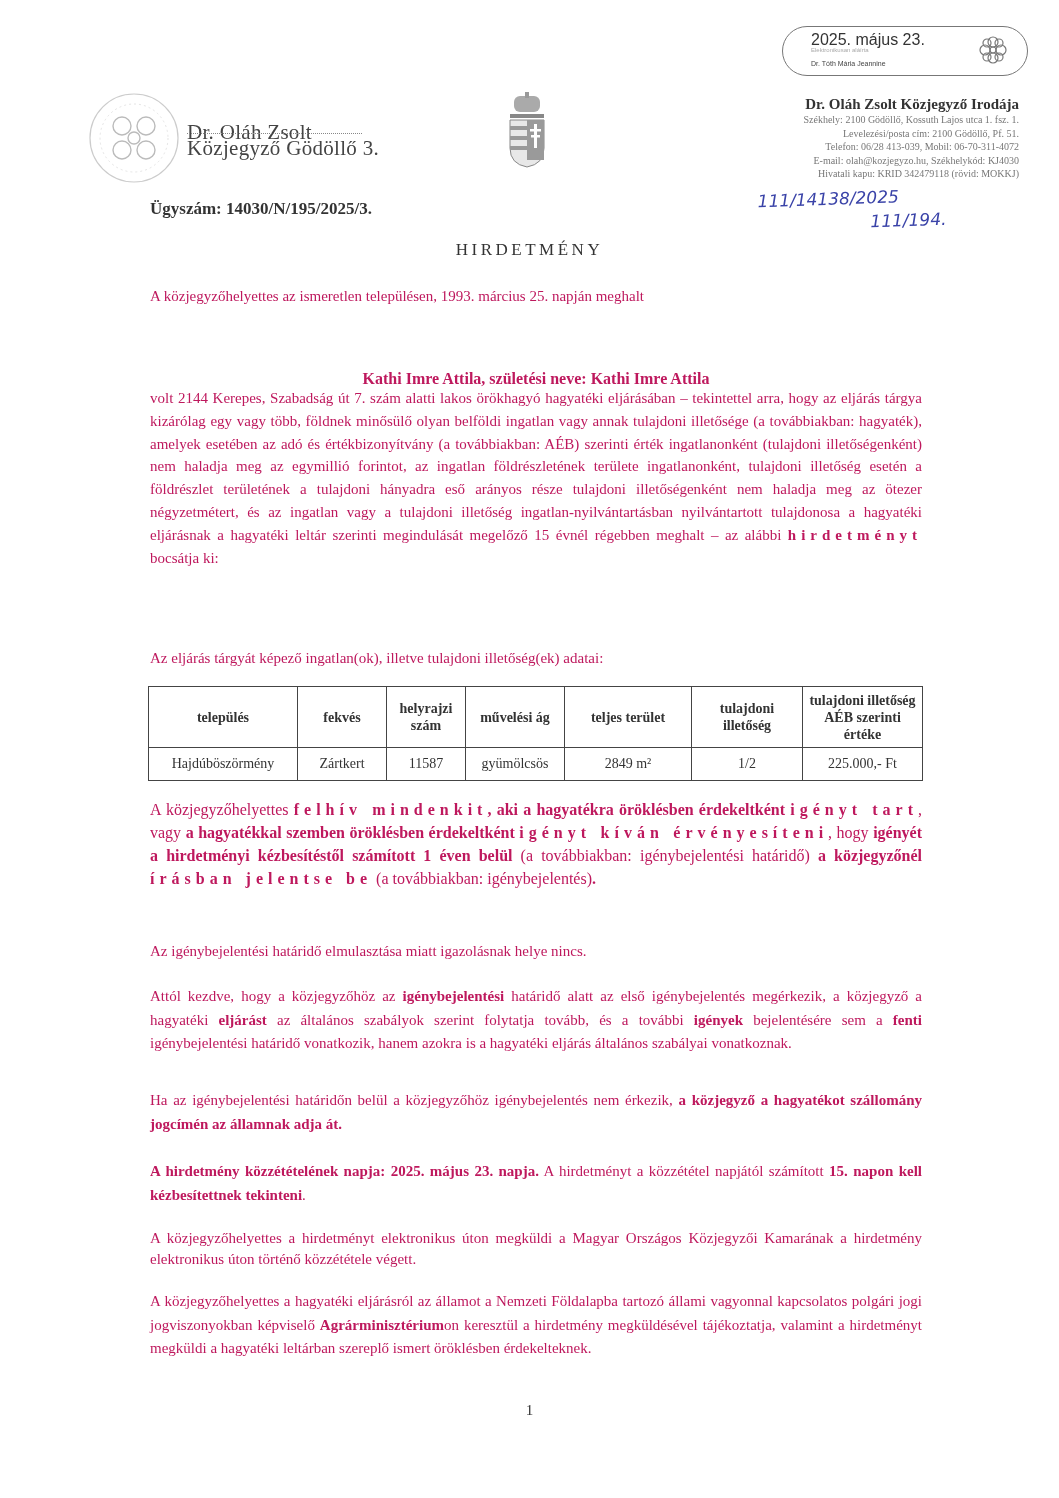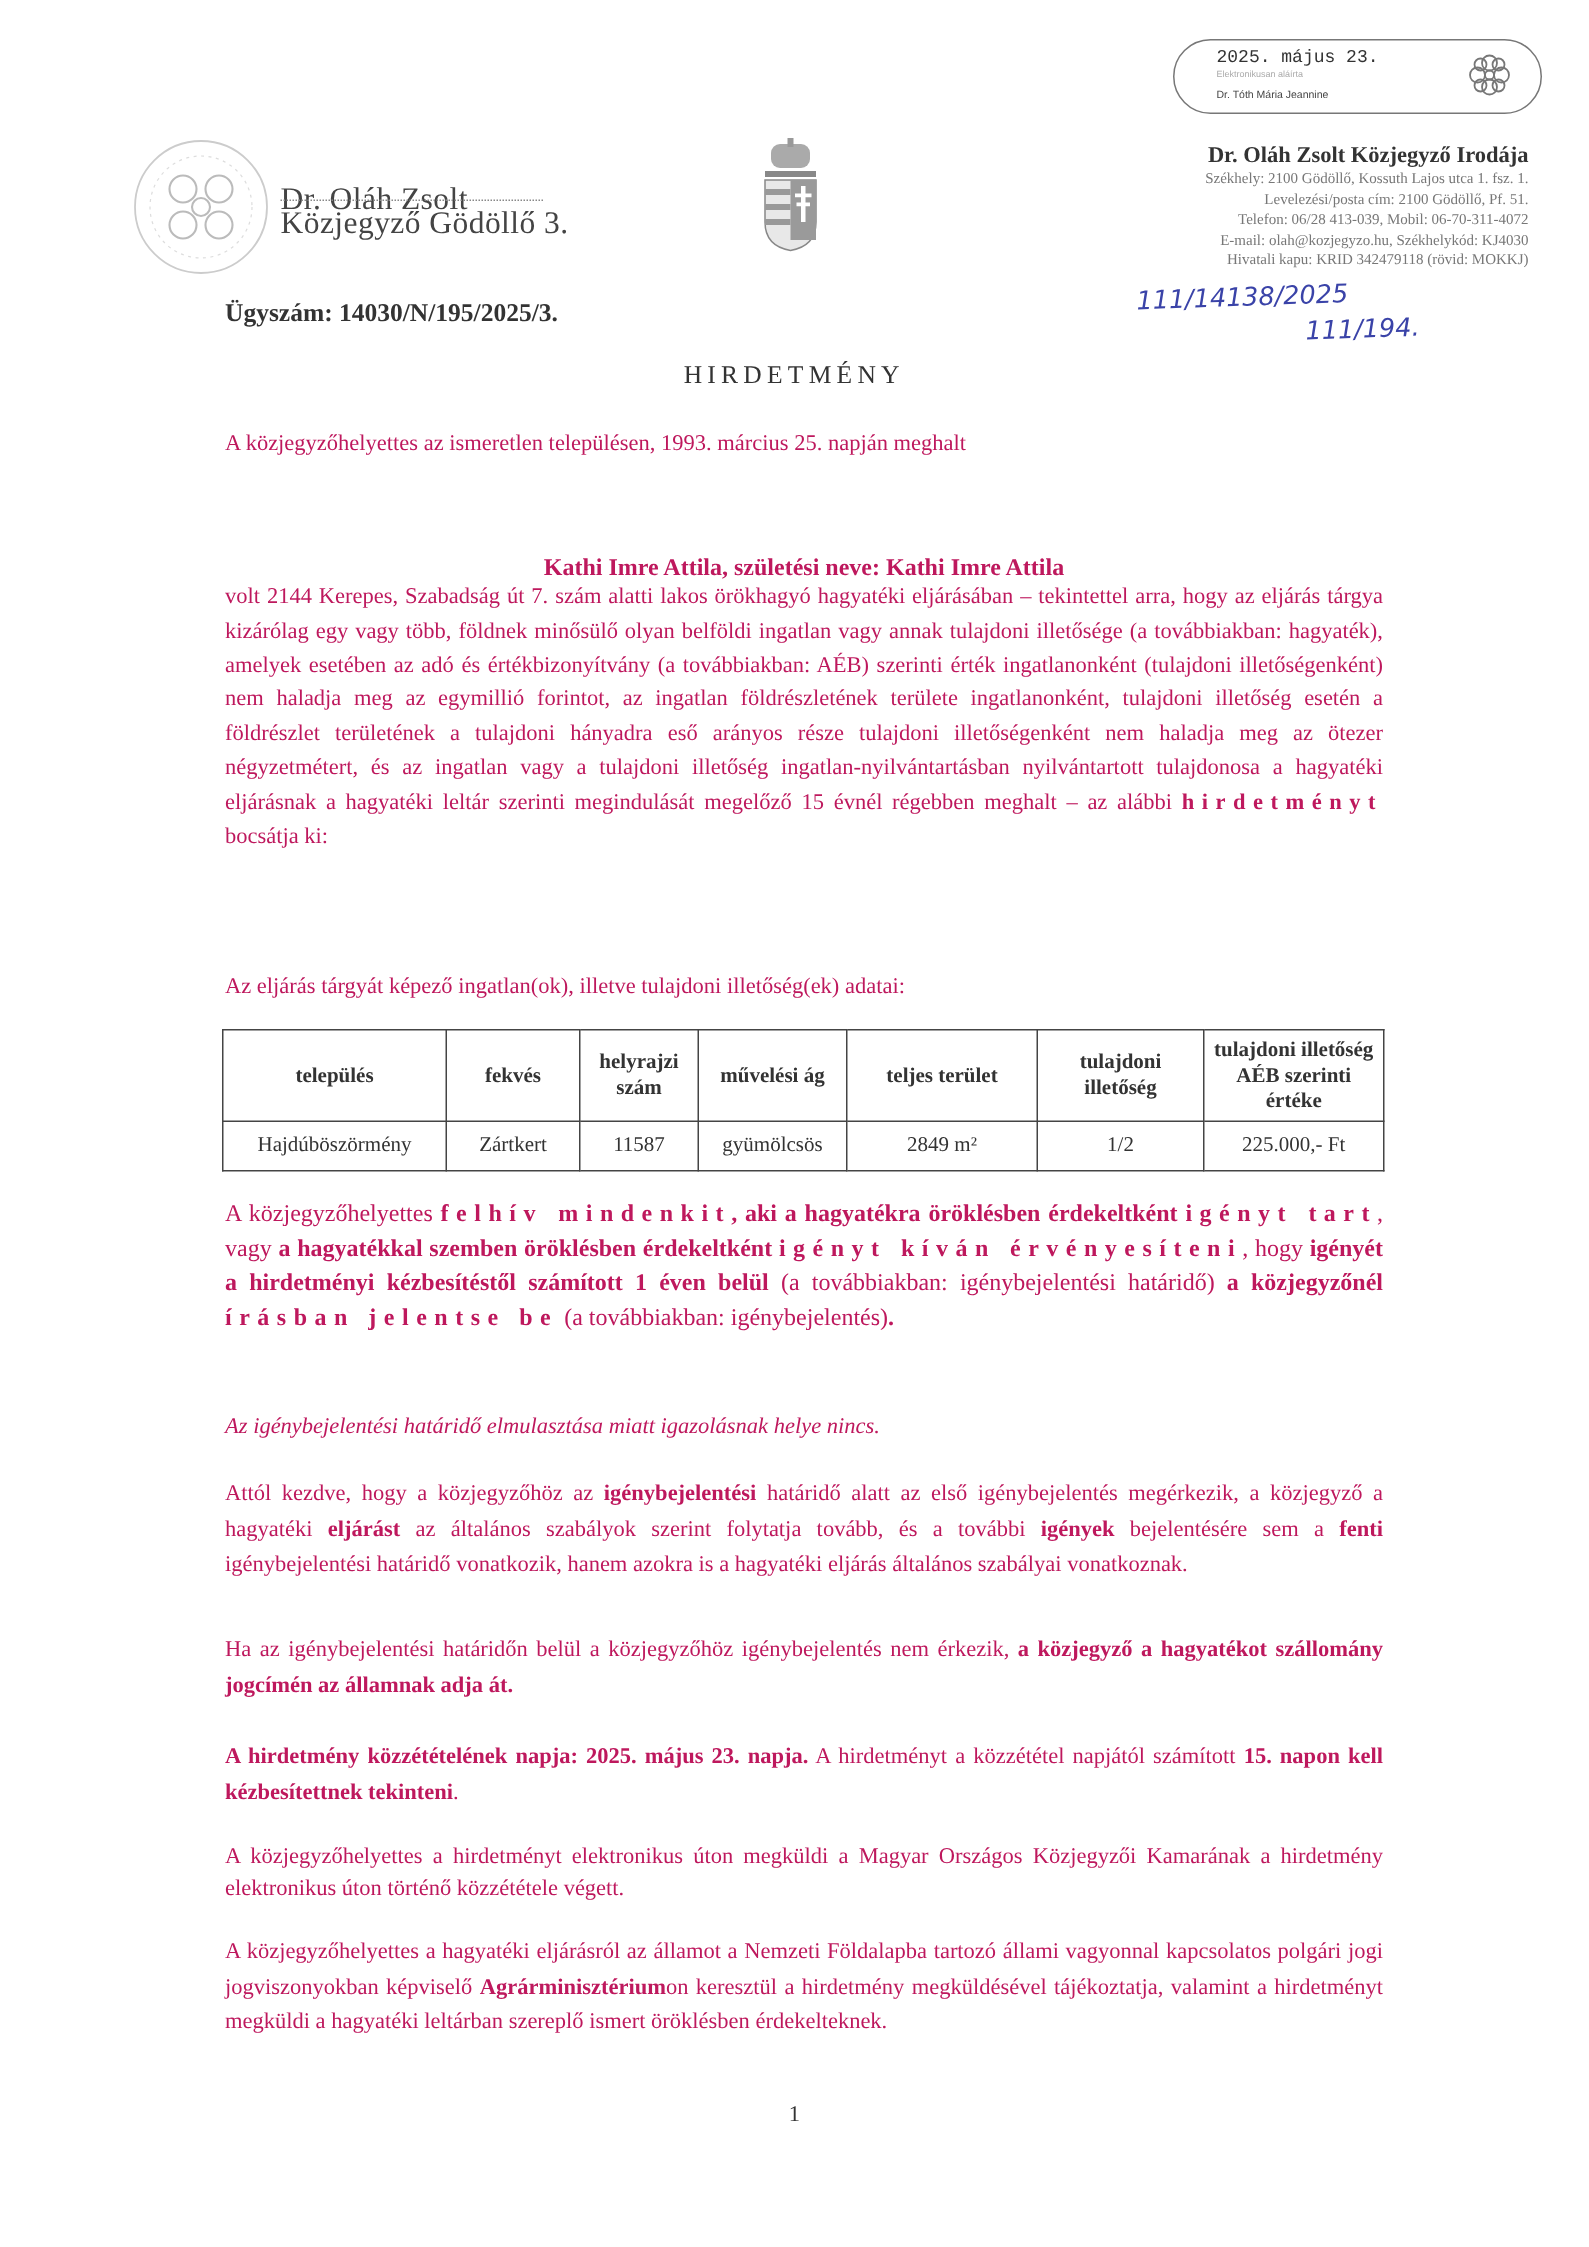--- a/index.html
+++ b/index.html
@@ -3,22 +3,22 @@
 <meta charset="utf-8">
 <style>
   html, body { margin: 0; padding: 0; background: #ffffff; }
   body { width: 1059px; height: 1498px; position: relative; overflow: hidden;
          font-family: "Liberation Serif", "DejaVu Serif", serif; color: #2a2a2a; }
   .abs { position: absolute; }
 
   
   .stamp { left: 782px; top: 26px; width: 244px; height: 48px; border: 1.5px solid #777;
            border-radius: 26px; }
-  .stamp-date { position: absolute; left: 28px; top: 4px; font-family: Liberation Mono, monospace;
-                font-size: 12px; color: #333; }
+  .stamp-date { position: absolute; left: 28px; top: 4px; font-family: Liberation Sans, sans-serif;
+                font-size: 16px; color: #333; }
   .stamp-sub { position: absolute; left: 28px; top: 20px; font-family: "Liberation Sans", sans-serif;
                font-size: 6px; color: #aaa; }
   .stamp-name { position: absolute; left: 28px; top: 33px; font-family: "Liberation Sans", sans-serif;
                 font-size: 7px; color: #444; }
   .stamp-emblem { position: absolute; right: 16px; top: 5px; width: 36px; height: 36px; }
 
   
   .seal { left: 88px; top: 92px; width: 92px; height: 92px; }
 
   .notary-name { left: 187px; top: 104px; font-size: 21px; color: #444; letter-spacing: 0.3px; margin-top: 16px; }
@@ -165,21 +165,21 @@
       <td>1/2</td>
       <td>225.000,- Ft</td>
     </tr>
   </tbody>
 </table>
 
 <div class="abs p" style="top:798px; font-size:16px; line-height:23px;">
   <span>A közjegyzőhelyettes </span><span class="sp">felhív mindenkit</span><b>, aki a hagyatékra öröklésben érdekeltként </b><span class="sp">igényt tart</span><span>, vagy </span><b>a hagyatékkal szemben öröklésben érdekeltként </b><span class="sp">igényt kíván érvényesíteni</span><span>, hogy </span><b>igényét a hirdetményi kézbesítéstől számított 1 éven belül</b><span> (a továbbiakban: igénybejelentési határidő) </span><b>a közjegyzőnél </b><span class="sp">írásban jelentse be</span><span> (a továbbiakban: igénybejelentés)</span><b>.</b>
 </div>
 
-<div class="abs p" style="top:940px;font-style:italic;">Az igénybejelentési határidő elmulasztása miatt igazolásnak helye nincs.</div>
+<div class="abs p" style="top:940px;">Az igénybejelentési határidő elmulasztása miatt igazolásnak helye nincs.</div>
 
 <div class="abs p" style="top:985px; line-height:23.5px;">
   <span>Attól kezdve, hogy a közjegyzőhöz az </span><b>igénybejelentési</b><span> határidő alatt az első igénybejelentés megérkezik, a közjegyző a hagyatéki </span><b>eljárást</b><span> az általános szabályok szerint folytatja tovább, és a további </span><b>igények</b><span> bejelentésére sem a </span><b>fenti</b><span> igénybejelentési határidő vonatkozik, hanem azokra is a hagyatéki eljárás általános szabályai vonatkoznak.</span>
 </div>
 
 <div class="abs p" style="top:1089px; line-height:23.5px;">
   <span>Ha az igénybejelentési határidőn belül a közjegyzőhöz igénybejelentés nem érkezik, </span><b>a közjegyző a hagyatékot szállomány jogcímén az államnak adja át.</b>
 </div>
 
 <div class="abs p" style="top:1160px; line-height:23.5px;">

